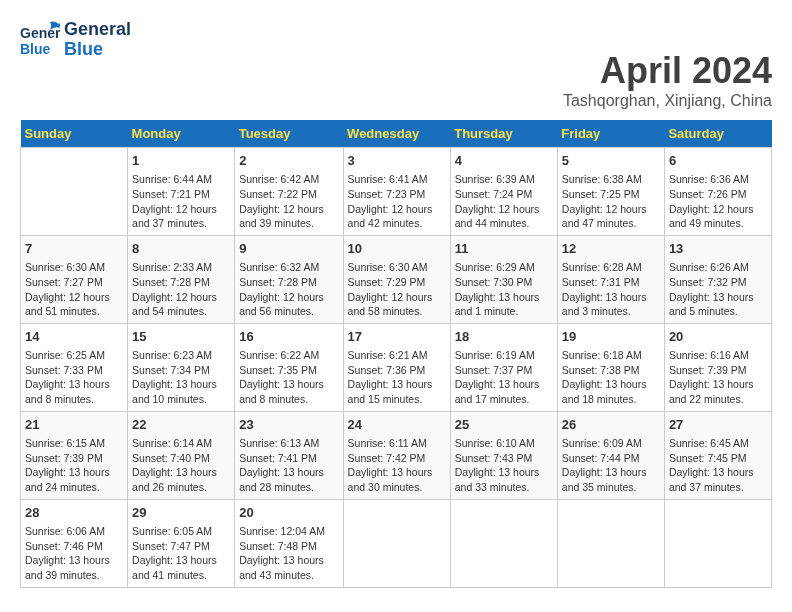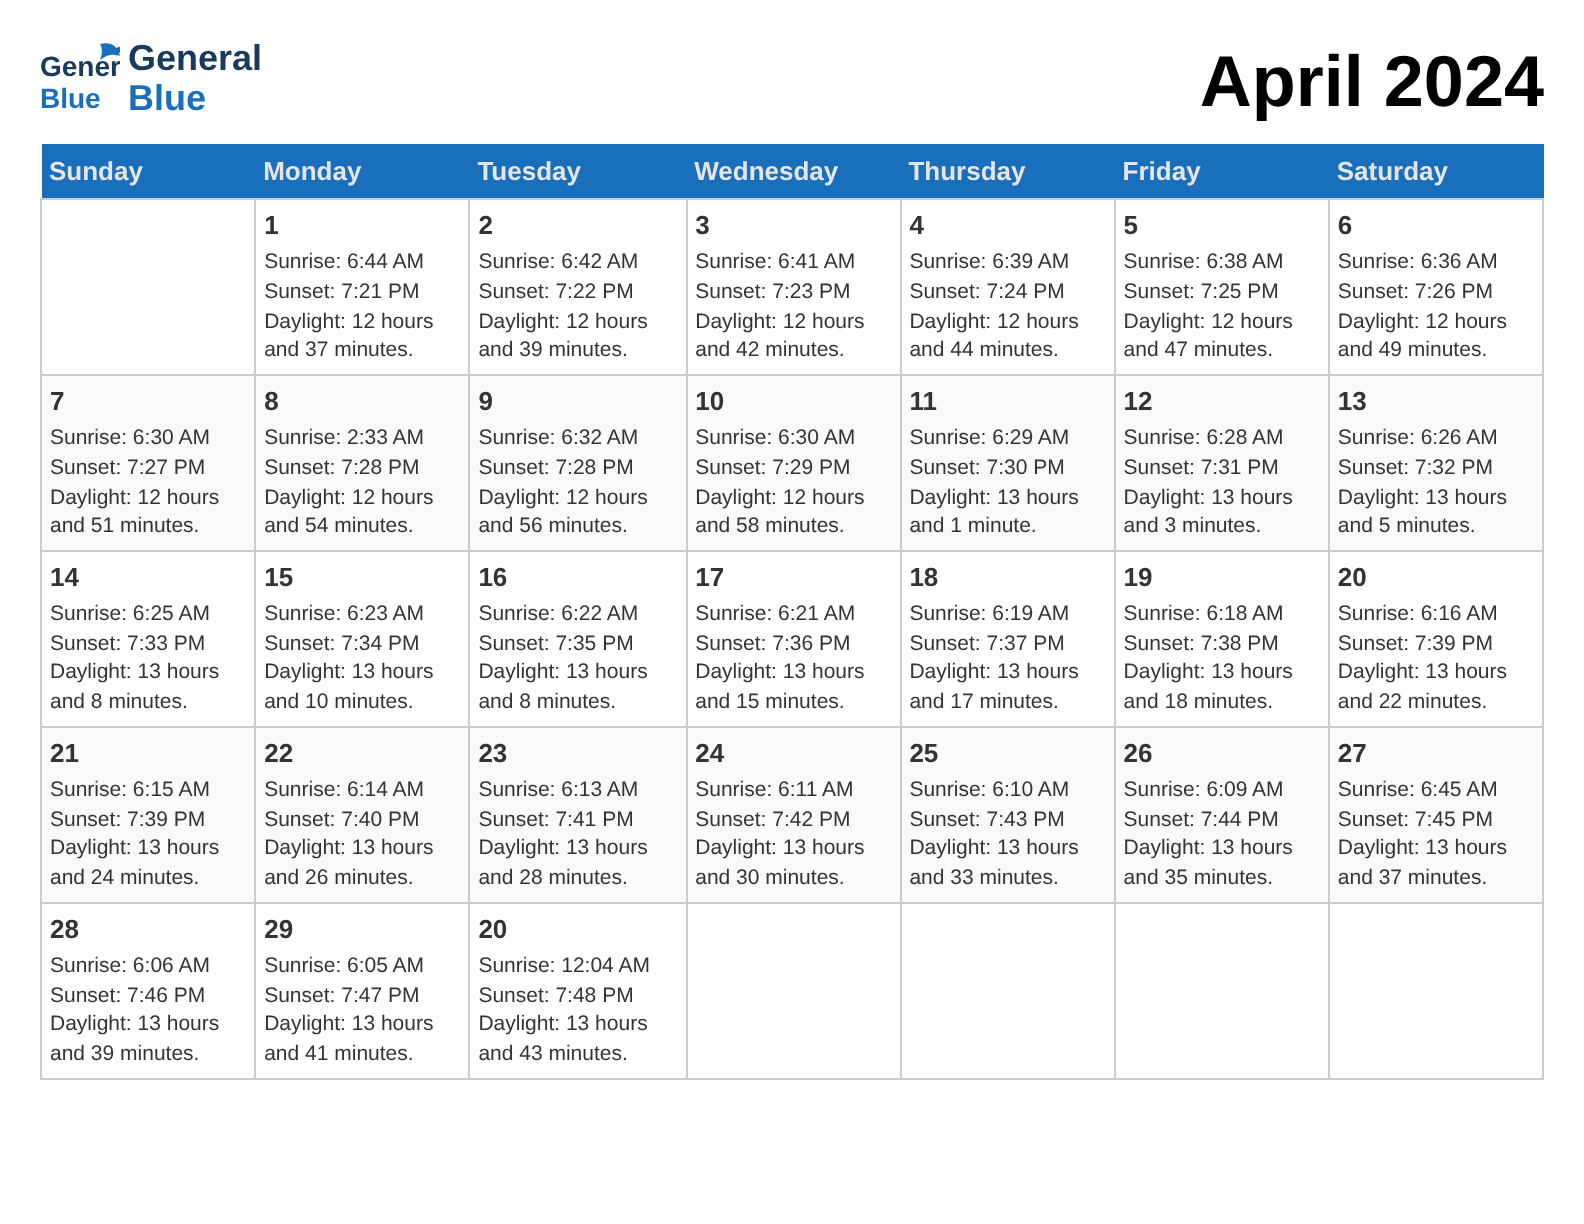--- a/index.html
+++ b/index.html
@@ -20,34 +20,35 @@
       display: flex;
       flex-direction: column;
       align-items: flex-start;
     }
     .title-block {
       text-align: right;
     }
     .main-title {
       font-size: 36px;
       font-weight: bold;
-      color: #000000;
+      color: #404040;
+      margin-top: 30px;
     }
     .subtitle {
       font-size: 16px;
       color: #555;
     }
     table {
       width: 100%;
       border-collapse: collapse;
       font-size: 11px;
     }
     thead tr th {
       background-color: #1a6fbd;
-      color: #e5e5e5;
+      color: #fde047;
       padding: 6px 4px;
       text-align: left;
       font-size: 13px;
       font-weight: bold;
     }
     tbody tr td {
       border: 1px solid #ccc;
       padding: 4px 4px;
       vertical-align: top;
       color: #333;
@@ -86,20 +87,21 @@
         </svg>
       </div>
       <div>
         <div style="font-size:18px; font-weight:bold; color:#1a3a5c; line-height:1.1;">General</div>
         <div style="font-size:18px; font-weight:bold; color:#1a6fbd; line-height:1.1;">Blue</div>
       </div>
     </div>
   </div>
   <div class="title-block">
     <div class="main-title">April 2024</div>
+    <div class="subtitle">Tashqorghan, Xinjiang, China</div>
   </div>
 </div>
 
 <table>
   <thead>
     <tr>
     <th>Sunday</th>
         <th>Monday</th>
         <th>Tuesday</th>
         <th>Wednesday</th>

